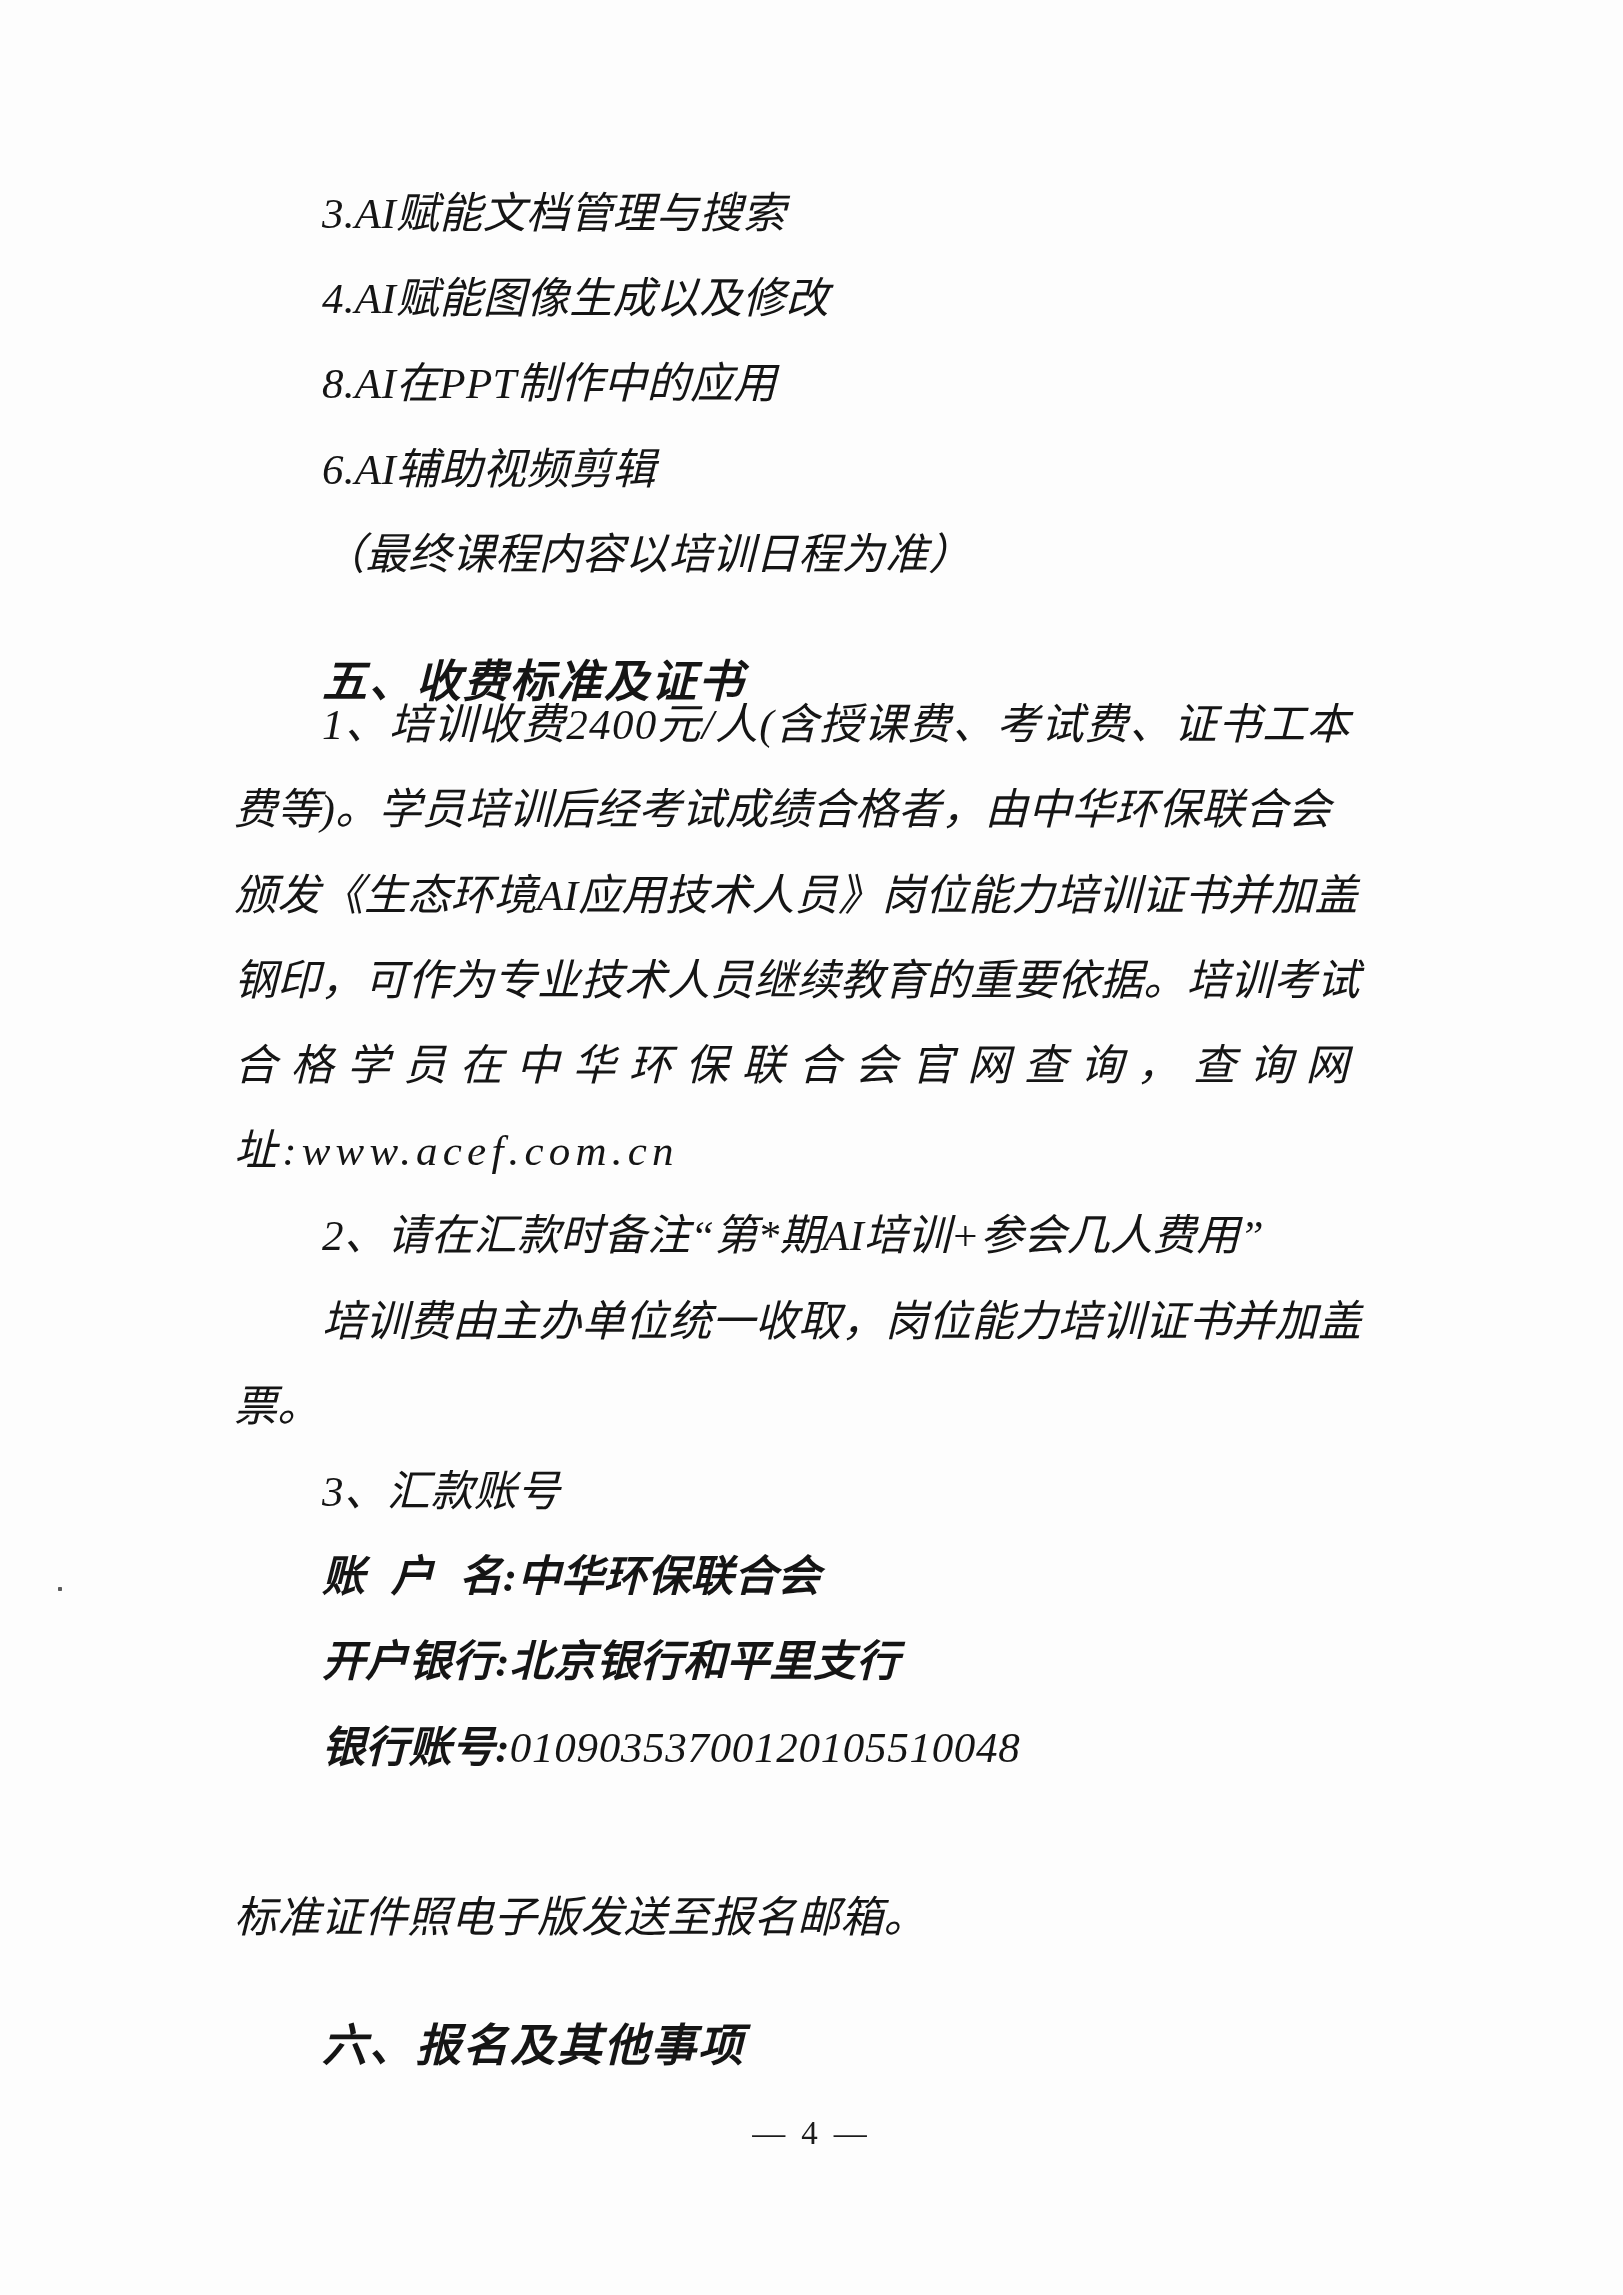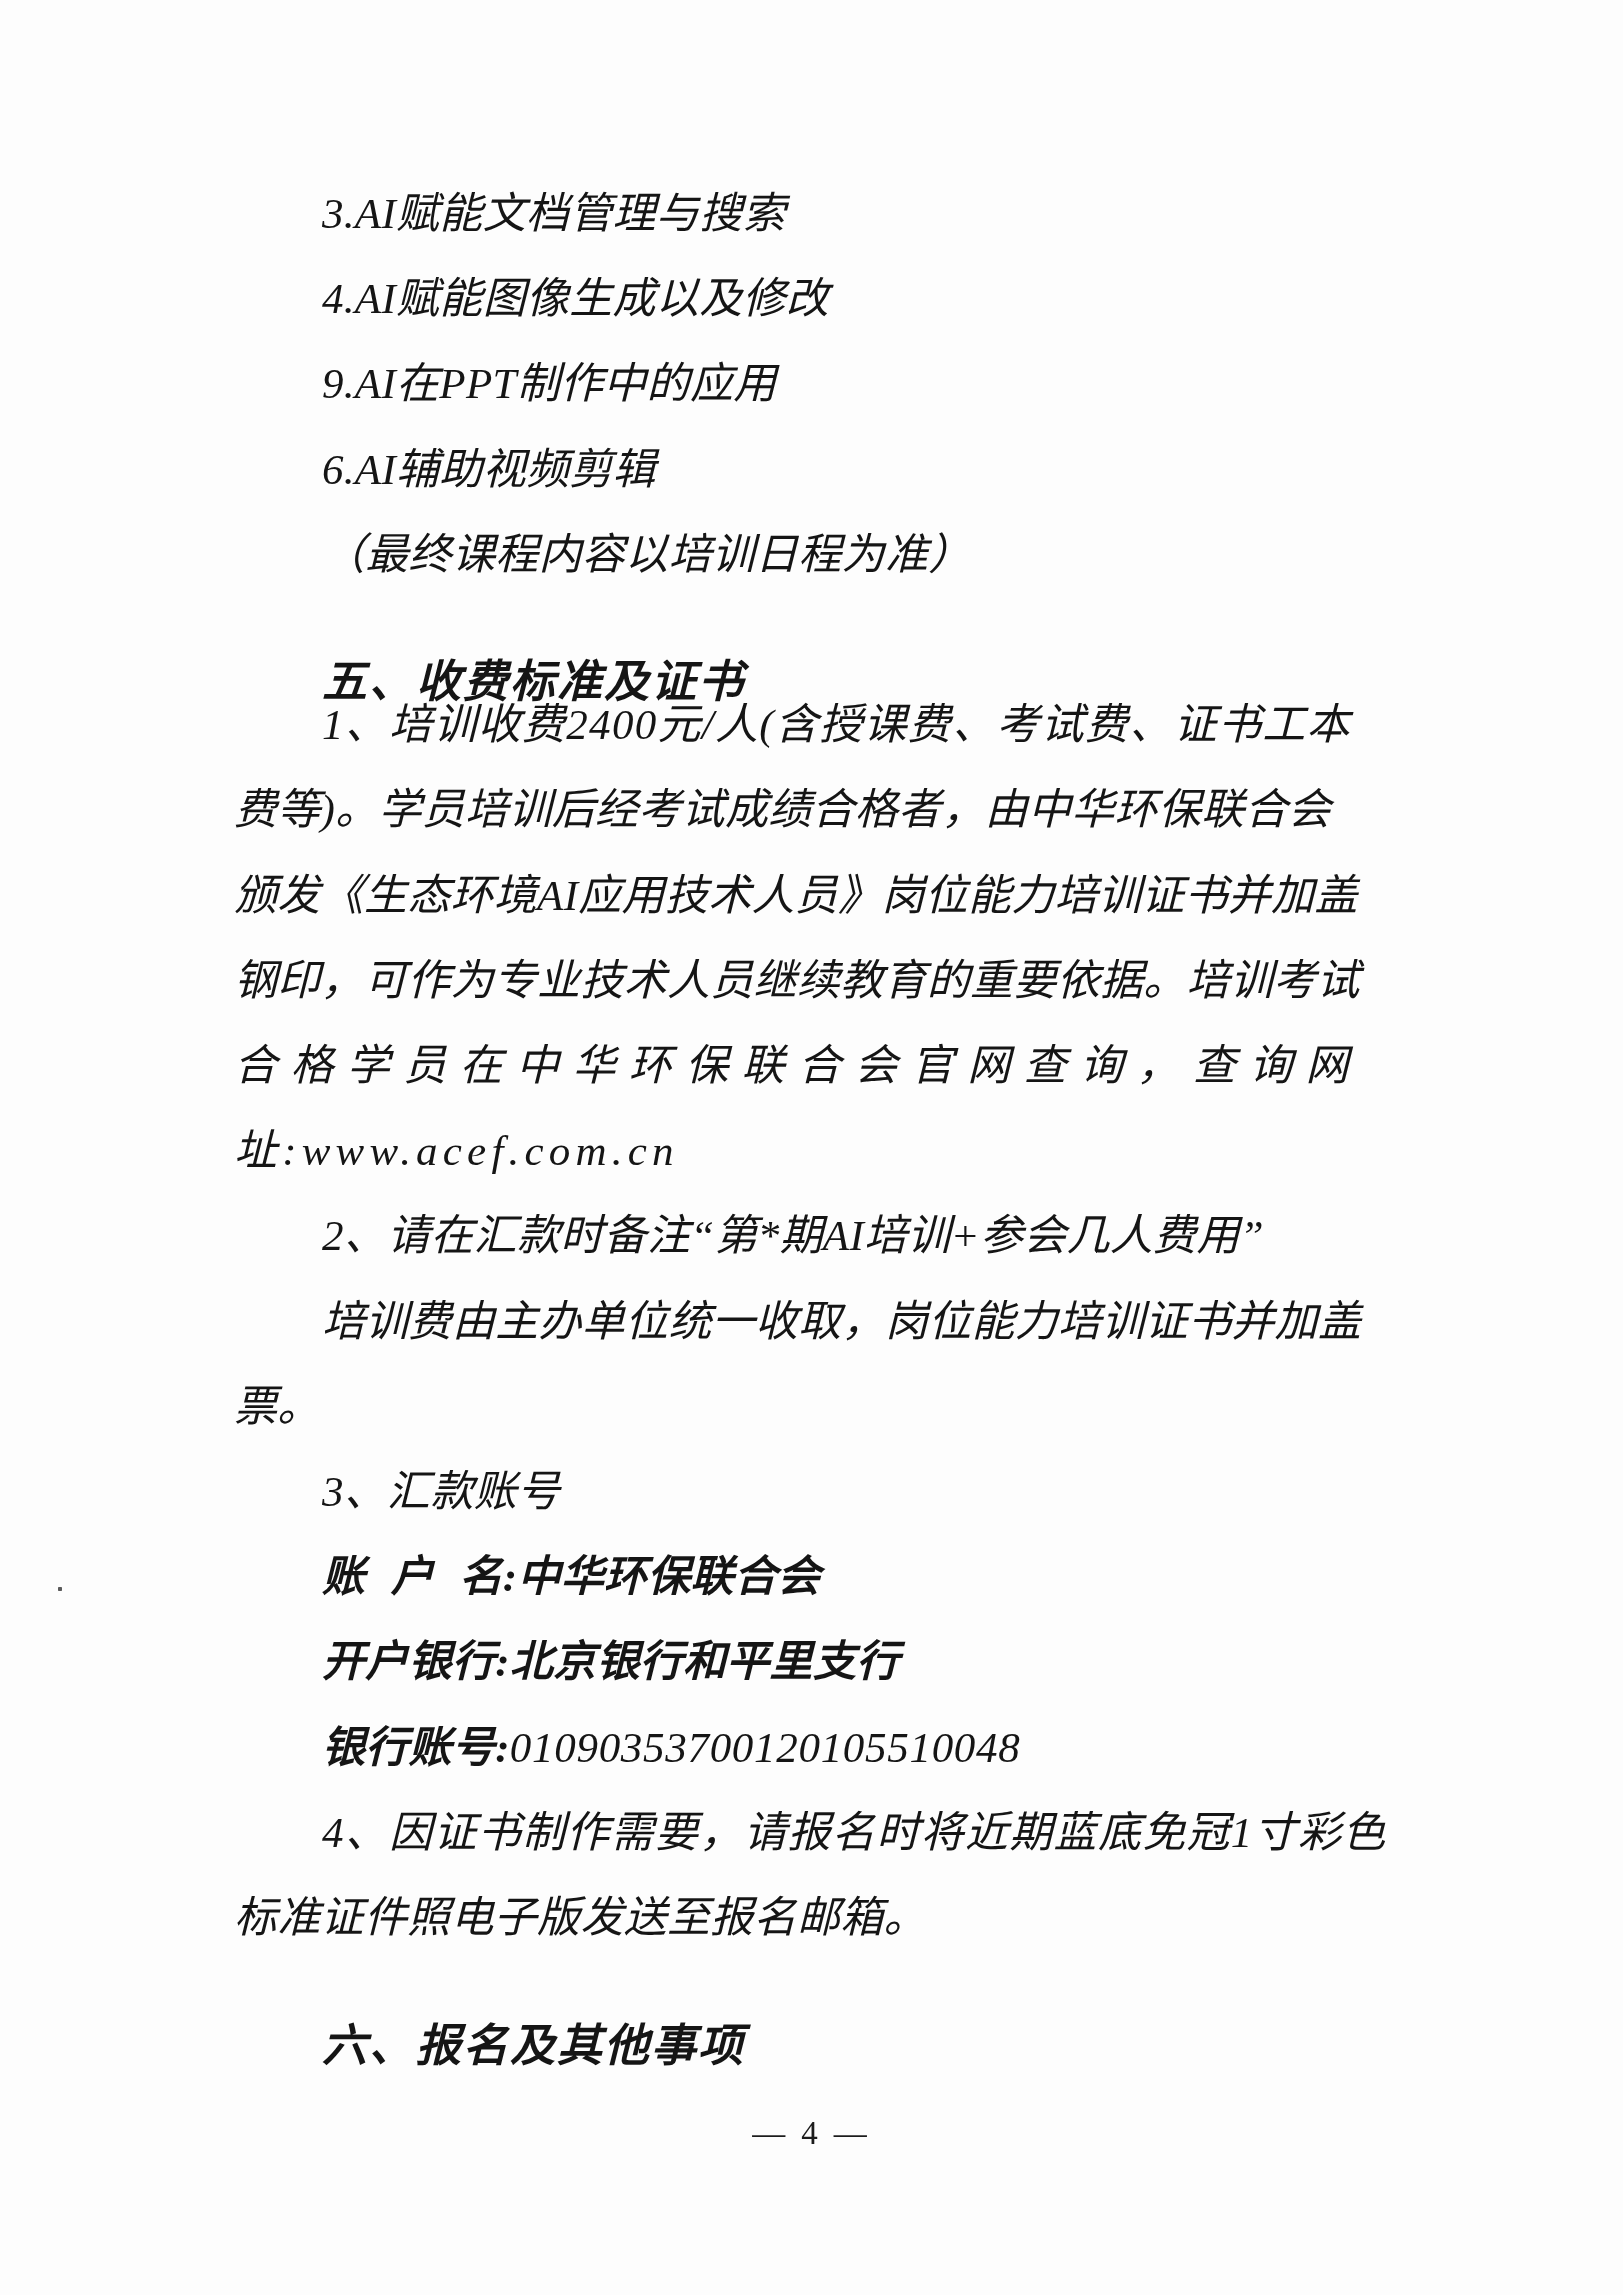--- a/index.html
+++ b/index.html
@@ -50,21 +50,21 @@
     border-radius: 0.7px;
   }
 </style>
 </head>
 <body>
 
 <div class="page">
 
   <div class="line indent" style="top:192px">3.AI赋能文档管理与搜索</div>
   <div class="line indent" style="top:277px">4.AI赋能图像生成以及修改</div>
-  <div class="line indent" style="top:362px">9.AI在PPT制作中的应用</div>
+  <div class="line indent" style="top:362px">8.AI在PPT制作中的应用</div>
   <div class="line indent" style="top:448px">6.AI辅助视频剪辑</div>
 
   <div class="line indent" style="top:533px">（最终课程内容以培训日程为准）</div>
 
   <div class="line indent heading" style="top:617px">五、收费标准及证书</div>
 
   <div class="line indent ls2" style="top:703px">1、培训收费2400元/人(含授课费、考试费、证书工本</div>
   <div class="line flush" style="top:788px">费等)。学员培训后经考试成绩合格者，由中华环保联合会</div>
   <div class="line flush" style="top:874px">颁发《生态环境AI应用技术人员》岗位能力培训证书并加盖</div>
   <div class="line flush" style="top:959px">钢印，可作为专业技术人员继续教育的重要依据。培训考试</div>
@@ -77,21 +77,20 @@
   <div class="line flush" style="top:1385px">票。</div>
 
   <div class="line indent" style="top:1470px">3、汇款账号</div>
 
   <div class="line indent bold acct" style="top:1555px">账 户 名:中华环保联合会</div>
   <div class="line indent bold" style="top:1640px">开户银行:北京银行和平里支行</div>
   <div class="line indent" style="top:1726px">
     <span class="bold">银行账号:</span><span class="digits">01090353700120105510048</span>
   </div>
 
-  <div class="line indent ls2" style="top:1811px">4、因证书制作需要，请报名时将近期蓝底免冠1寸彩色</div>
   <div class="line flush" style="top:1896px">标准证件照电子版发送至报名邮箱。</div>
 
   <div class="line indent heading" style="top:1981px">六、报名及其他事项</div>
 
   <div class="footer">— 4 —</div>
 
   <div class="speck"></div>
 </div>
 
 

